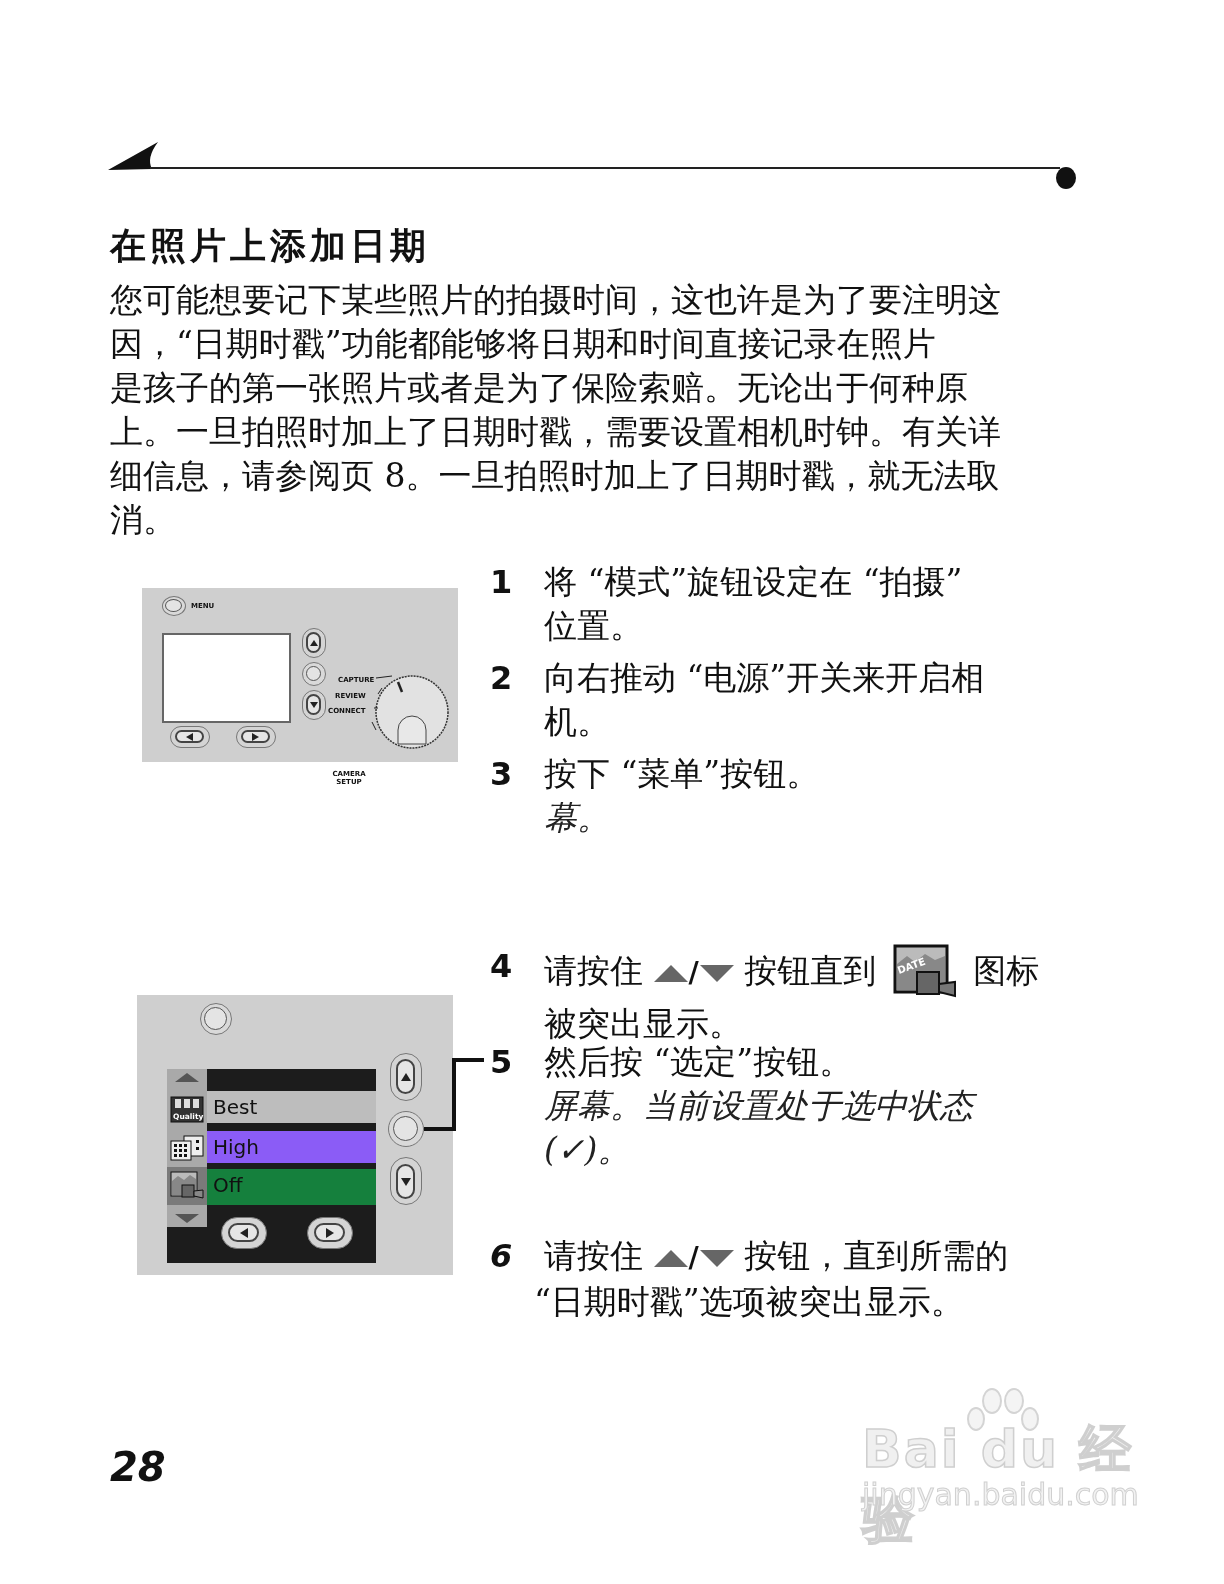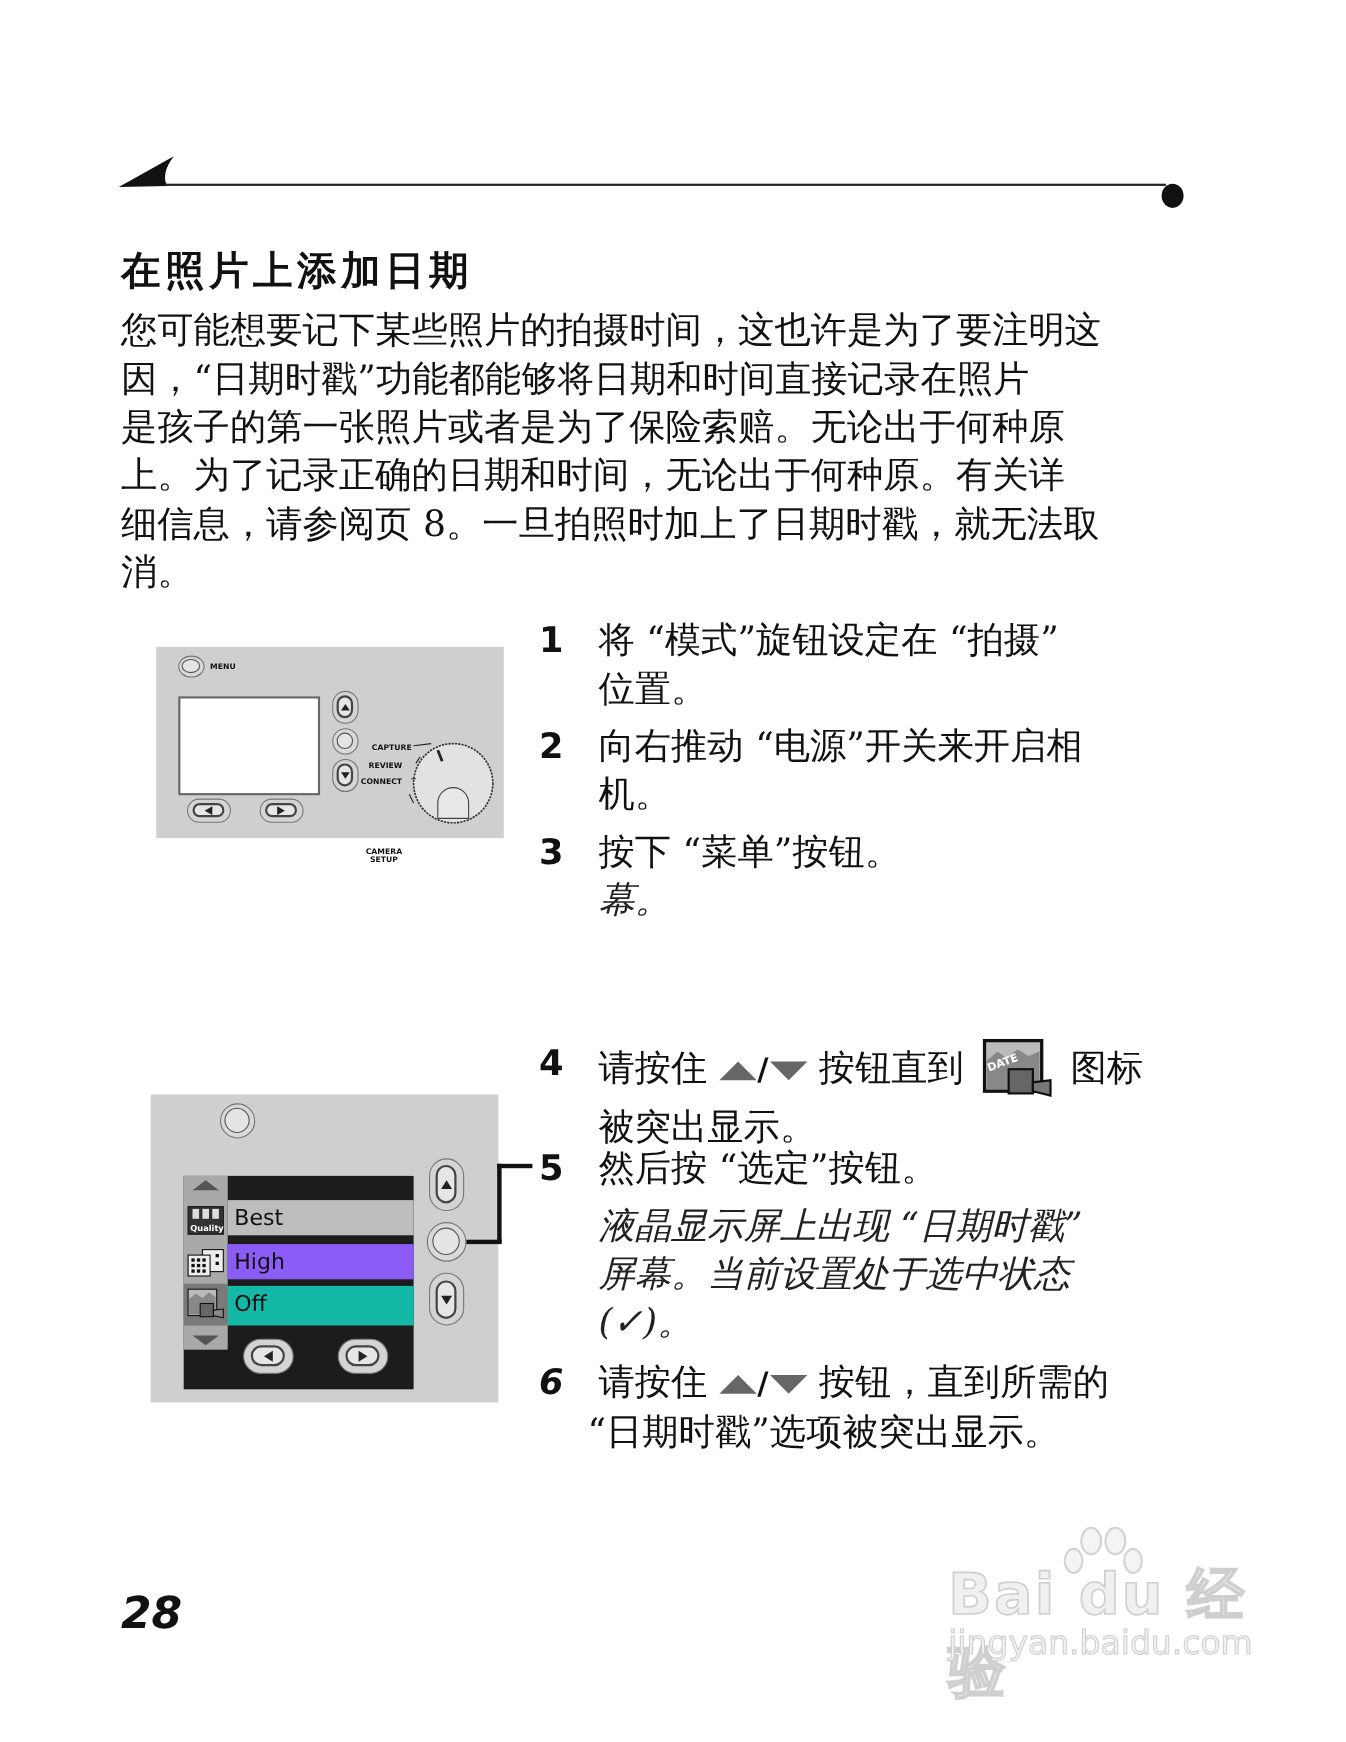--- a/index.html
+++ b/index.html
@@ -61,21 +61,21 @@
 </svg>
 <div class="rule-line"></div>
 <div class="rule-dot"></div>
 
 <h1 class="title" style="margin:0">在照片上添加日期</h1>
 
 <div class="intro">
   <p>您可能想要记下某些照片的拍摄时间，这也许是为了要注明这</p>
   <p>因，“日期时戳”功能都能够将日期和时间直接记录在照片</p>
   <p>是孩子的第一张照片或者是为了保险索赔。无论出于何种原</p>
-  <p>上。为了记录正确的日期和时间，无论出于何种原。有关详</p>
+  <p>上。一旦拍照时加上了日期时戳，需要设置相机时钟。有关详</p>
   <p>细信息，请参阅页 8。一旦拍照时加上了日期时戳，就无法取</p>
   <p>消。</p>
 </div>
 
 <div class="cam1">
   <div class="ring" style="left:20px;top:8px;width:24px;height:20px;">
     <div class="ring-inner" style="left:2px;top:2px;width:17px;height:13px;"></div>
   </div>
   <div class="small-label" style="left:49px;top:14px;">MENU</div>
 
@@ -197,21 +197,21 @@
       <svg class="abs" style="left:3px;top:102px;" width="34" height="30" viewBox="0 0 34 30">
         <rect x="1" y="1" width="26" height="24" fill="#bbb" stroke="#111"></rect>
         <path d="M2 10 L8 5 L14 9 L20 4 L26 8 L26 24 L2 24 Z" fill="#888"></path>
         <rect x="12" y="14" width="12" height="12" fill="#666" stroke="#111"></rect>
         <path d="M24 20 L33 19 L33 27 L24 25 Z" fill="#888" stroke="#111"></path>
       </svg>
       <span class="abs" style="left:8px;top:145px;width:0;height:0;border-left:12px solid transparent;border-right:12px solid transparent;border-top:9px solid #555;"></span>
     </div>
     <div class="menu-row" style="top:22px;background:#bdbdbd;">Best</div>
     <div class="menu-row" style="top:62px;background:#8b5cf6;">High</div>
-    <div class="menu-row" style="top:100px;height:36px;background:#14b8a6;">Off</div>
+    <div class="menu-row" style="top:100px;height:36px;background:#15803d;">Off</div>
   </div>
 
   <div class="pill" style="left:253px;top:58px;width:32px;height:48px;">
     <div class="pill-inner" style="left:5px;top:5px;width:19px;height:35px;">
         <span style="width:0;height:0;border-left:5px solid transparent;border-right:5px solid transparent;border-bottom:8px solid #222;"></span>
       </div>
   </div>
   <div class="ring" style="left:251px;top:116px;width:36px;height:36px;">
     <div class="ring-inner" style="left:4px;top:4px;width:25px;height:25px;"></div>
   </div>
@@ -234,21 +234,20 @@
 </div>
 
 <div class="connector-h2"></div>
 <div class="connector-v"></div>
 <div class="connector-h1"></div>
 
 <div class="step" style="top:1040px;">
   <span class="step-num">5</span>
   <div class="step-text">
     <div>然后按 “选定”按钮。</div>
-    <div class="step-note" style="margin-top:8px;">液晶显示屏上出现 “日期时戳”</div>
     <div class="step-note">屏幕。当前设置处于选中状态</div>
     <div class="step-note">(✓)。</div>
   </div>
 </div>
 
 <div class="step" style="top:1234px;">
   <span class="step-num" style="font-style:italic;">6</span>
   <div class="step-text">
     <div style="white-space:nowrap;">
       <span>请按住</span>

